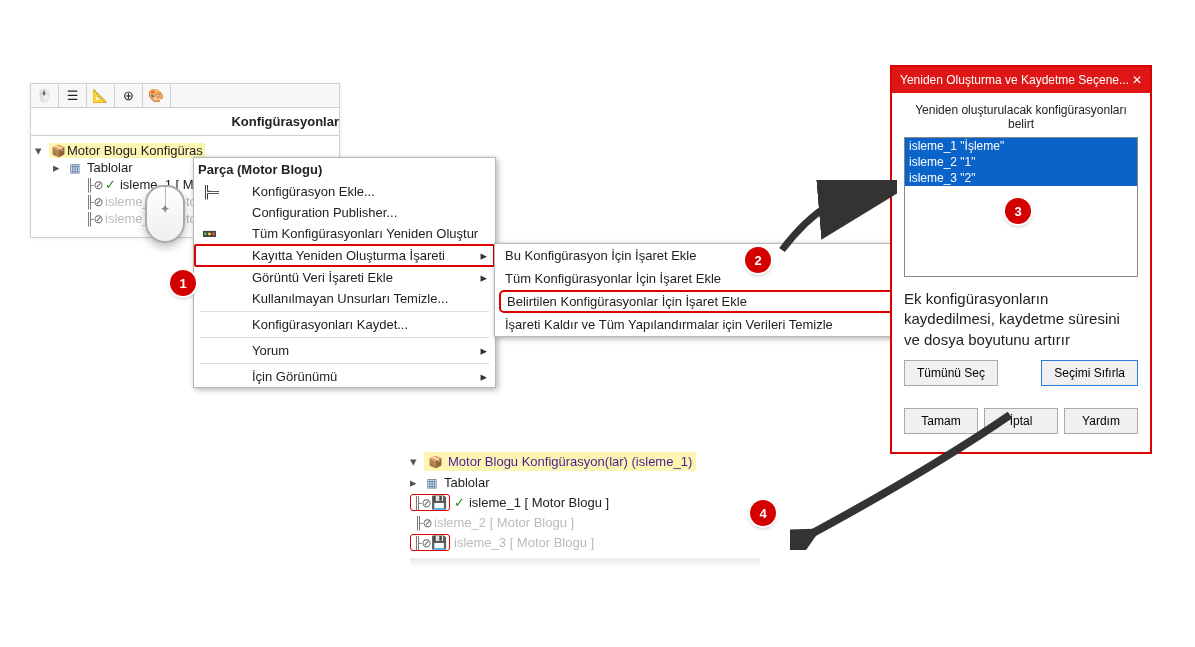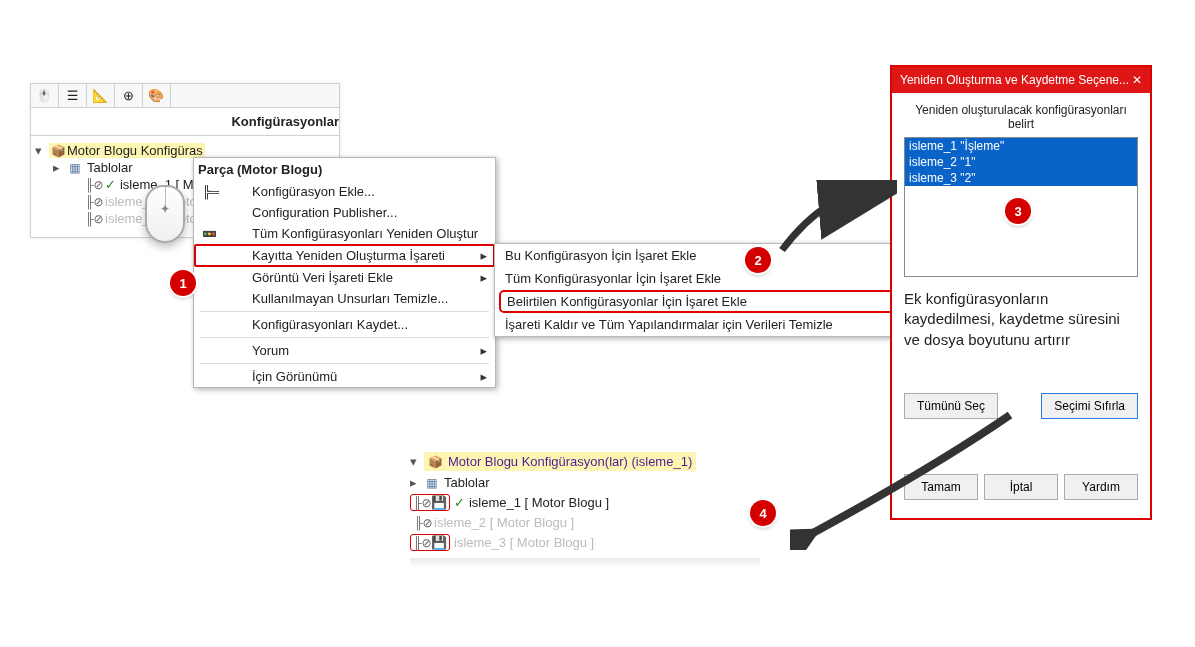--- a/index.html
+++ b/index.html
@@ -40,21 +40,21 @@
 
   
   .dialog { position: absolute; left: 890px; top: 65px; width: 262px; border: 2px solid #d00; background: #fff; }
   .dlg-title { background: #de1616; color: #fff; padding: 6px 8px; display: flex; justify-content: space-between; align-items: center; font-size: 12px; }
   .dlg-body { padding: 10px 12px; }
   .listbox { border: 1px solid #888; height: 140px; background: #fff; margin: 6px 0 12px 0; }
   .listbox .li { background: #0a63c8; color: #fff; padding: 1px 4px; font-size: 12px; }
   .hint { font-size: 15px; color: #222; margin: 4px 0 10px 0; line-height: 1.35; }
   .dlg-btn-row { display: flex; gap: 6px; margin-bottom: 8px; }
   .dlg-btn-row.even { justify-content: space-between; }
-  .btn { background: #f0f0f0; border: 1px solid #aaa; height: 26px; padding: 0 12px; font-size: 12px; cursor: pointer; margin-top: 33px; }
+  .btn { background: #f0f0f0; border: 1px solid #aaa; height: 26px; padding: 0 12px; font-size: 12px; cursor: pointer; }
   .btn.wide { flex: 1; }
   .btn.blue-outline { border: 1.5px solid #2c7ddc; }
 
   
   .panel2 { position: absolute; left: 410px; top: 450px; width: 350px; background: #fff; }
   .panel2 .root-row { display: flex; align-items: center; gap: 4px; background: #fdf6b2; padding: 2px 4px; color: #0f5670; }
   .panel2 .row { display: flex; align-items: center; gap: 4px; padding: 2px 0; }
   .panel2 .row.faded { color: #bbb; }
   .small-red-box { border: 1.5px solid #d00; border-radius: 3px; padding: 0 2px; display: inline-flex; align-items: center; gap: 2px; }
 

